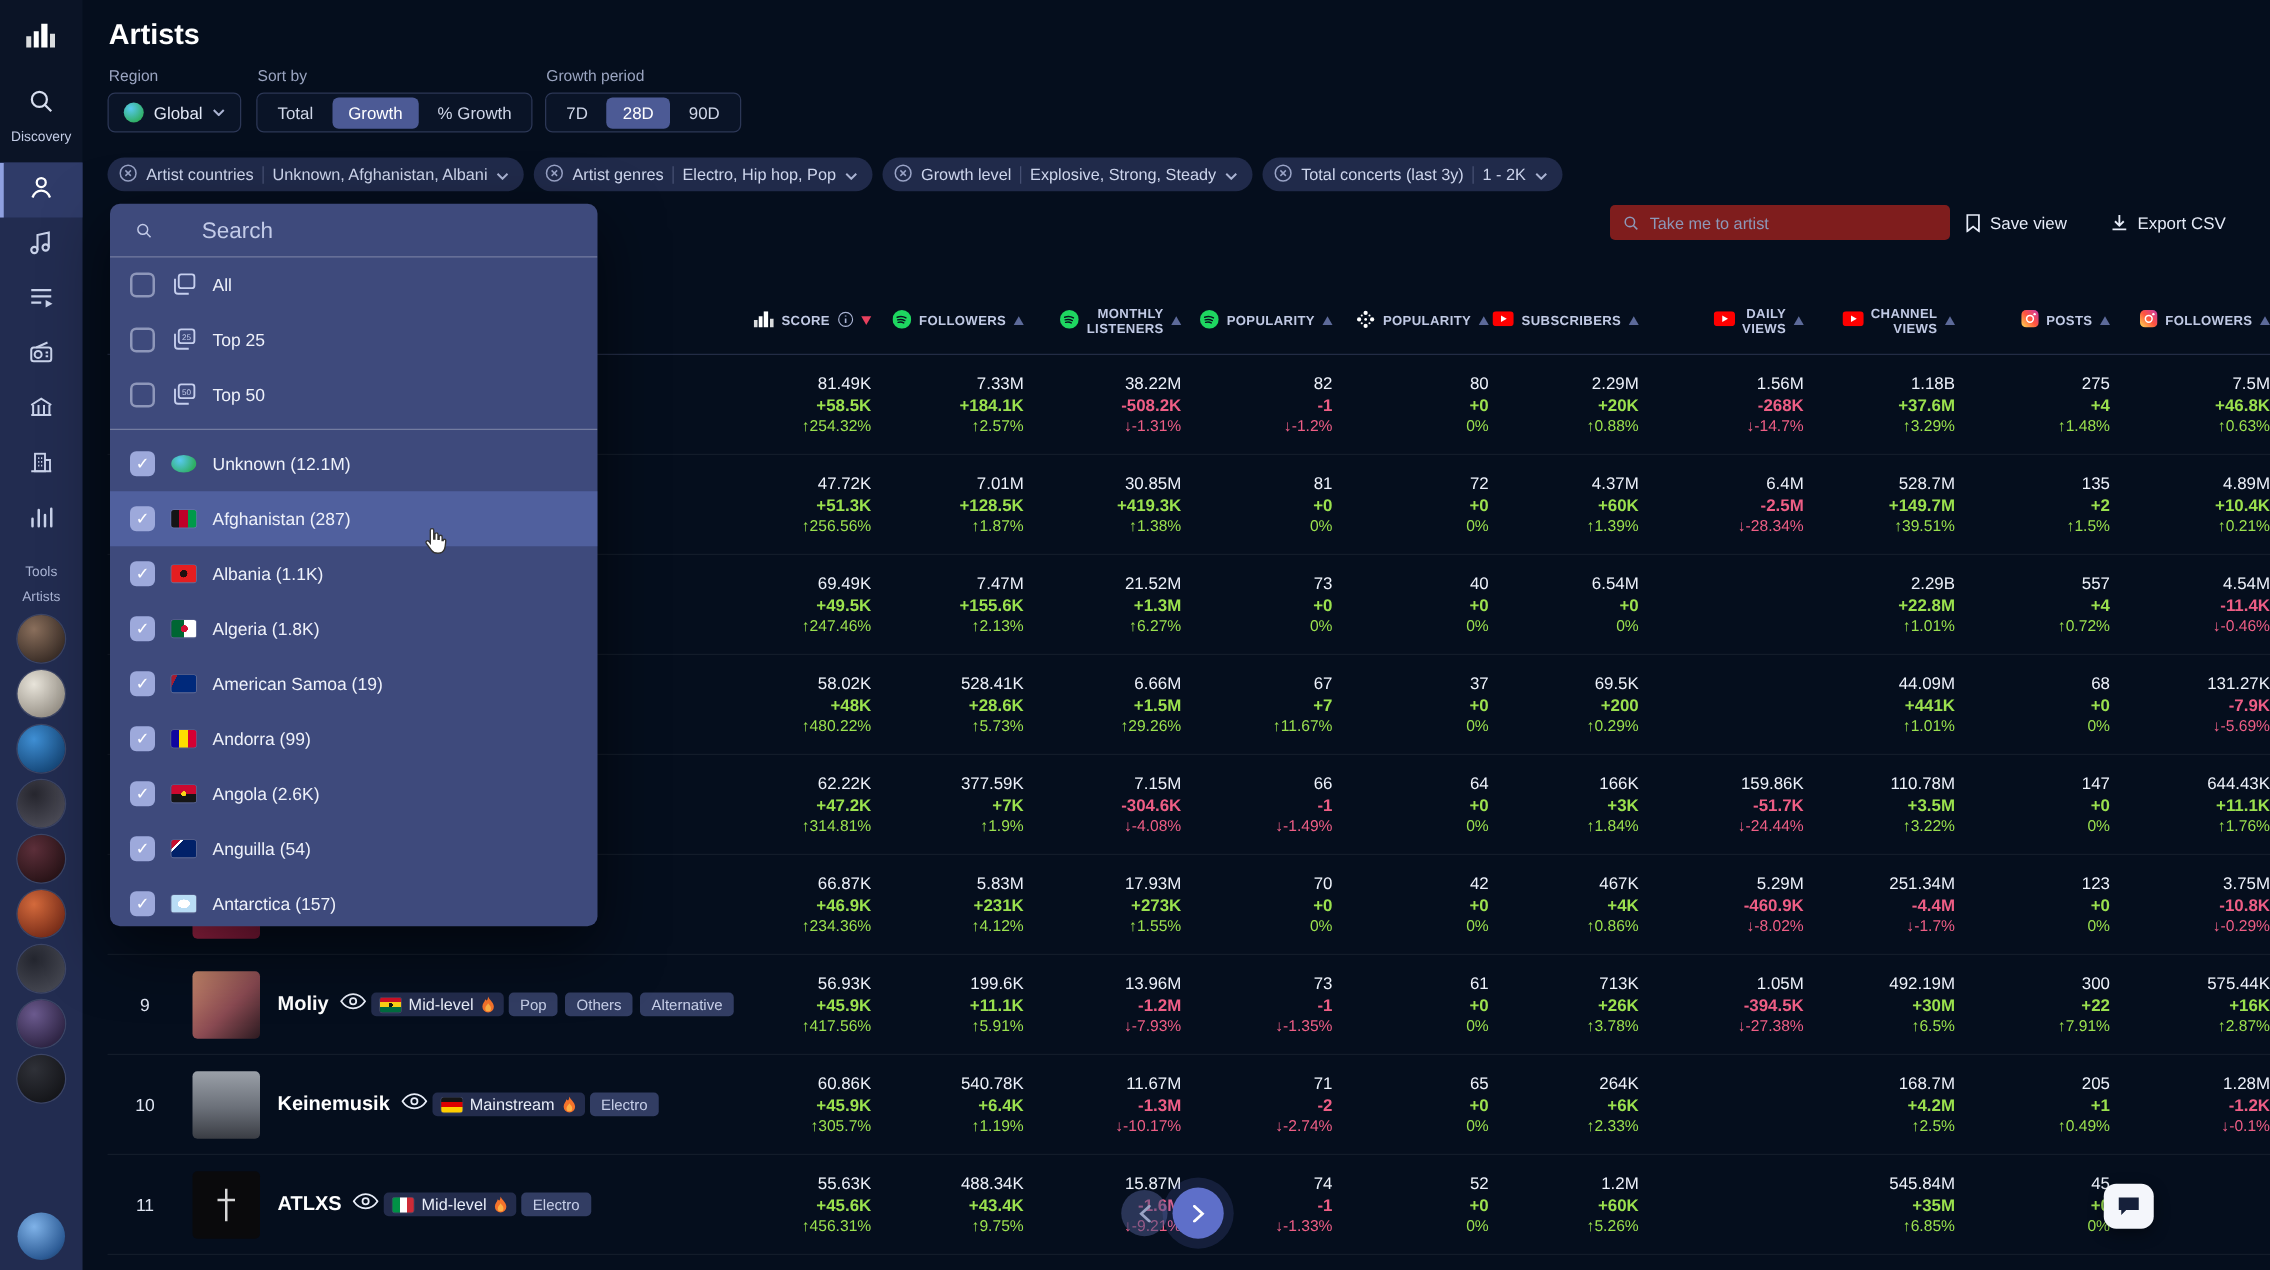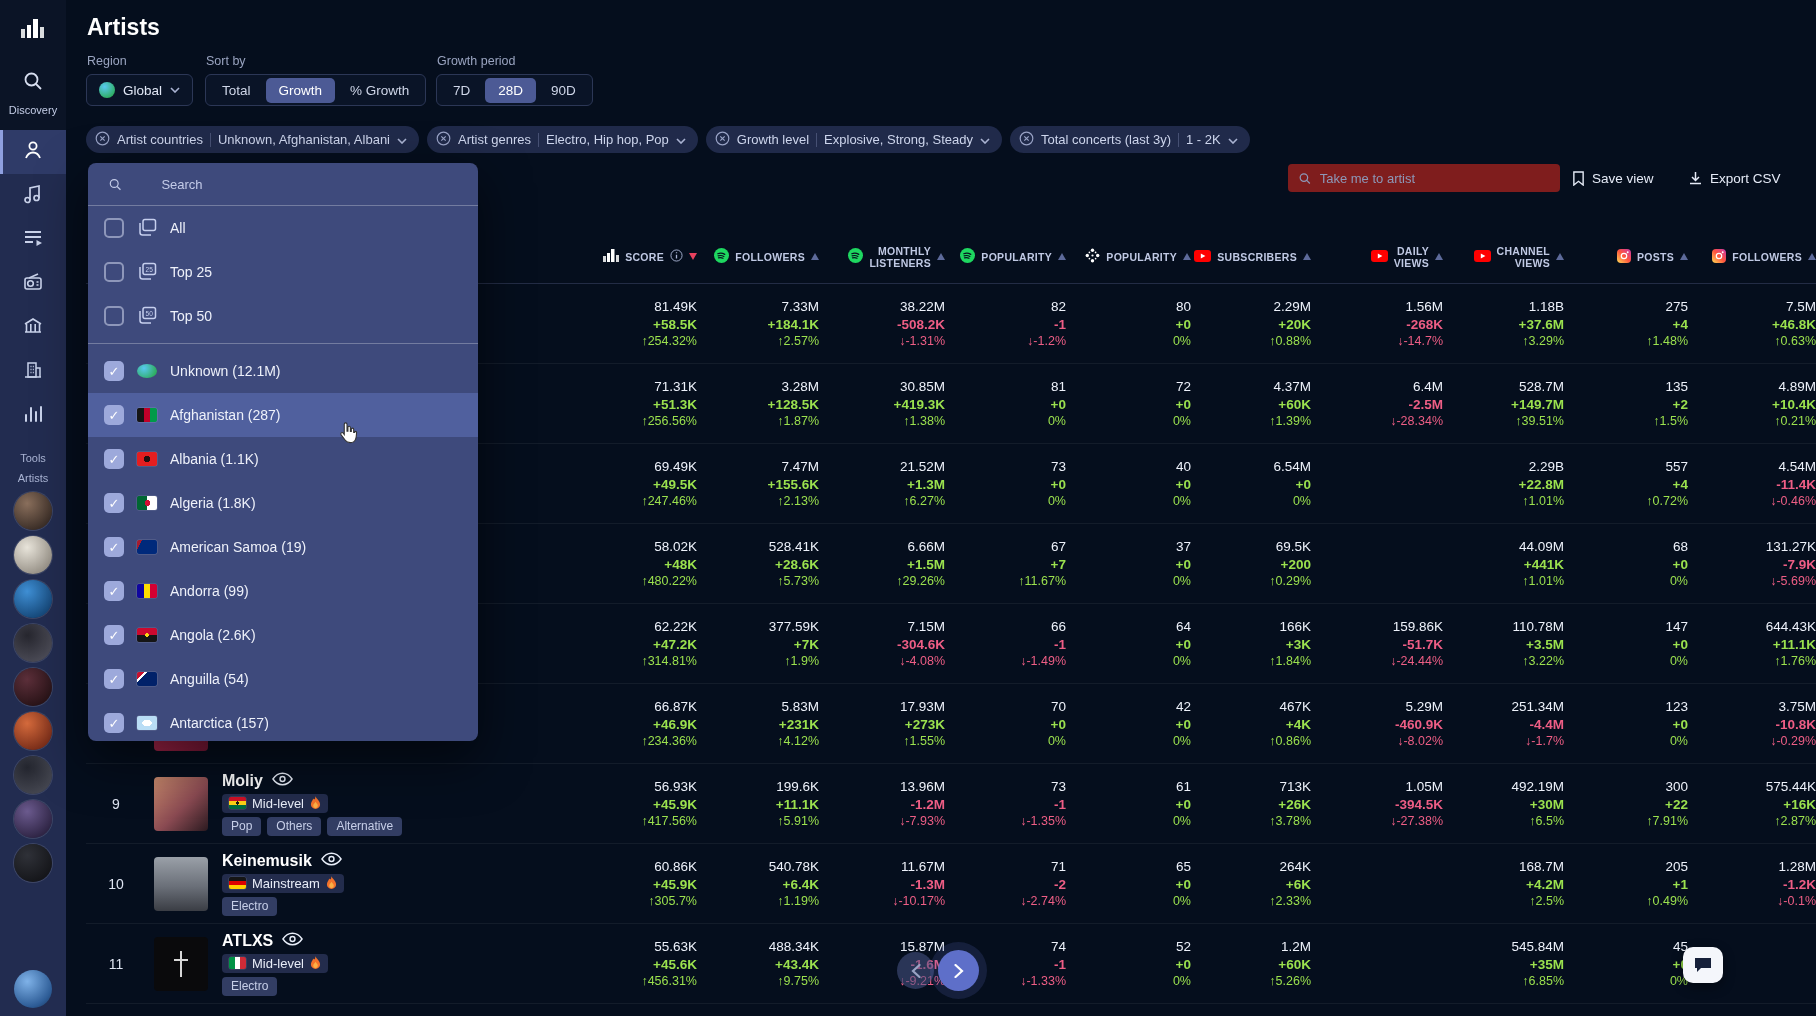--- a/index.html
+++ b/index.html
@@ -50,38 +50,38 @@
   .tbl { position:absolute; left:20px; top:230px; width:1740px; }
   .thead { display:flex; height:54px; align-items:center; border-bottom:1px solid #232c45; }
   .hdr-cell { display:flex; align-items:center; justify-content:flex-end; gap:6px; padding-right:2px;
     font-size:10.5px; font-weight:bold; letter-spacing:.3px; color:#c0c9e4; white-space:pre-line; text-align:right; }
   .sort-up { width:0; height:0; border-left:4.5px solid transparent; border-right:4.5px solid transparent; border-bottom:7px solid #5d6a9a; }
   .sort-down-red { width:0; height:0; border-left:4.5px solid transparent; border-right:4.5px solid transparent; border-top:7px solid #e8415e; }
   .trow { display:flex; height:80px; border-bottom:1px solid rgba(255,255,255,.06); align-items:center; }
   .rank-cell { width:60px; text-align:center; font-size:14px; color:#dfe5f2; }
   .artist-cell { width:420px; display:flex; align-items:center; gap:14px; height:100%; }
   .thumb { width:54px; height:54px; border-radius:4px; margin-left:8px; flex:0 0 auto; display:flex; align-items:center; justify-content:center; cursor:pointer; }
-  .a-info { display:flex; flex-direction:column; gap:4px; }
+  .a-info { display:flex; gap:4px; }
   .a-name-row { display:flex; align-items:center; gap:9px; }
   .a-name { font-size:16px; font-weight:bold; color:#ffffff; cursor:pointer; }
   .a-level { display:flex; align-items:center; gap:6px; background:#232c4c; border-radius:4px; padding:2px 7px; font-size:13px; color:#e8edf8; width:max-content; }
   .a-tags { display:flex; gap:6px; }
   .tag { background:#323d63; color:#c7cfe8; border-radius:4px; padding:2.5px 9px; font-size:12px; cursor:pointer; }
   .num-cell { display:flex; flex-direction:column; align-items:flex-end; justify-content:center; gap:2.5px; padding-right:2px; }
   .num-cell .v { font-size:13.5px; color:#eef2fb; }
   .num-cell .d { font-size:13.5px; font-weight:bold; }
   .num-cell .p { font-size:12.5px; }
   .green { color:#9be14e; }
   .red { color:#ee5e85; }
   .flag { width:17px; height:12px; border-radius:2px; flex:0 0 auto; box-shadow:0 0 0 .5px rgba(255,255,255,.18); position:relative; overflow:hidden; }
   
   .panel { position:absolute; left:88px; top:163px; width:390px; height:578px; background:#3e4a7c; border-radius:8px;
     box-shadow:0 18px 50px rgba(0,0,0,.55); z-index:40; overflow:hidden; }
   .panel-search { height:43px; display:flex; align-items:center; gap:12px; padding:0 20px; border-bottom:1px solid rgba(255,255,255,.28); }
-  .panel-search input { background:transparent; border:none; outline:none; font-size:13px; color:#eef1fa; width:100%;
+  .panel-search input { background:transparent; border:none; outline:none; font-size:18px; color:#eef1fa; width:100%;
     font-family:"Liberation Sans","DejaVu Sans",sans-serif;margin-left:27px; }
   .panel-search input::placeholder { color:#c3cbe8; }
   .pd-item { height:44px; display:flex; align-items:center; gap:13px; padding:0 16px; cursor:pointer; font-size:14px; color:#eef1fa; }
   .pd-item.hl { background:#50609e; }
   .pd-div { height:1px; background:rgba(255,255,255,.28); margin:5px 0; }
   .cbx { width:20px; height:20px; border-radius:5px; flex:0 0 auto; display:flex; align-items:center; justify-content:center; }
   .cbx.off { border:2px solid rgba(222,228,248,.5); background:transparent; }
   .cbx.on { background:#9da9db; color:#ffffff; font-size:13px; font-weight:bold; }
   .pd-flag { width:20px; height:14px; border-radius:2px; flex:0 0 auto; box-shadow:0 0 0 .5px rgba(255,255,255,.2); position:relative; overflow:hidden; }
   
@@ -415,26 +415,26 @@
           <div class="num-cell" style="width: 128px;">
             <span class="v">7.5M</span>
             <span class="d green">+46.8K</span>
             <span class="p green">↑0.63%</span>
           </div>
         </div>
         <div class="trow">
           <div class="rank-cell">4</div>
           <div class="artist-cell"></div>
           <div class="num-cell" style="width: 133px;">
-            <span class="v">71.31K</span>
+            <span class="v">47.72K</span>
             <span class="d green">+51.3K</span>
             <span class="p green">↑256.56%</span>
           </div>
           <div class="num-cell" style="width: 122px;">
-            <span class="v">3.28M</span>
+            <span class="v">7.01M</span>
             <span class="d green">+128.5K</span>
             <span class="p green">↑1.87%</span>
           </div>
           <div class="num-cell" style="width: 126px;">
             <span class="v">30.85M</span>
             <span class="d green">+419.3K</span>
             <span class="p green">↑1.38%</span>
           </div>
           <div class="num-cell" style="width: 121px;">
             <span class="v">81</span>

